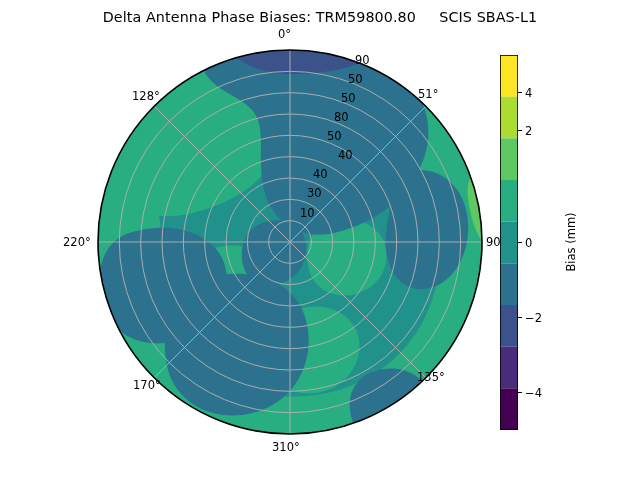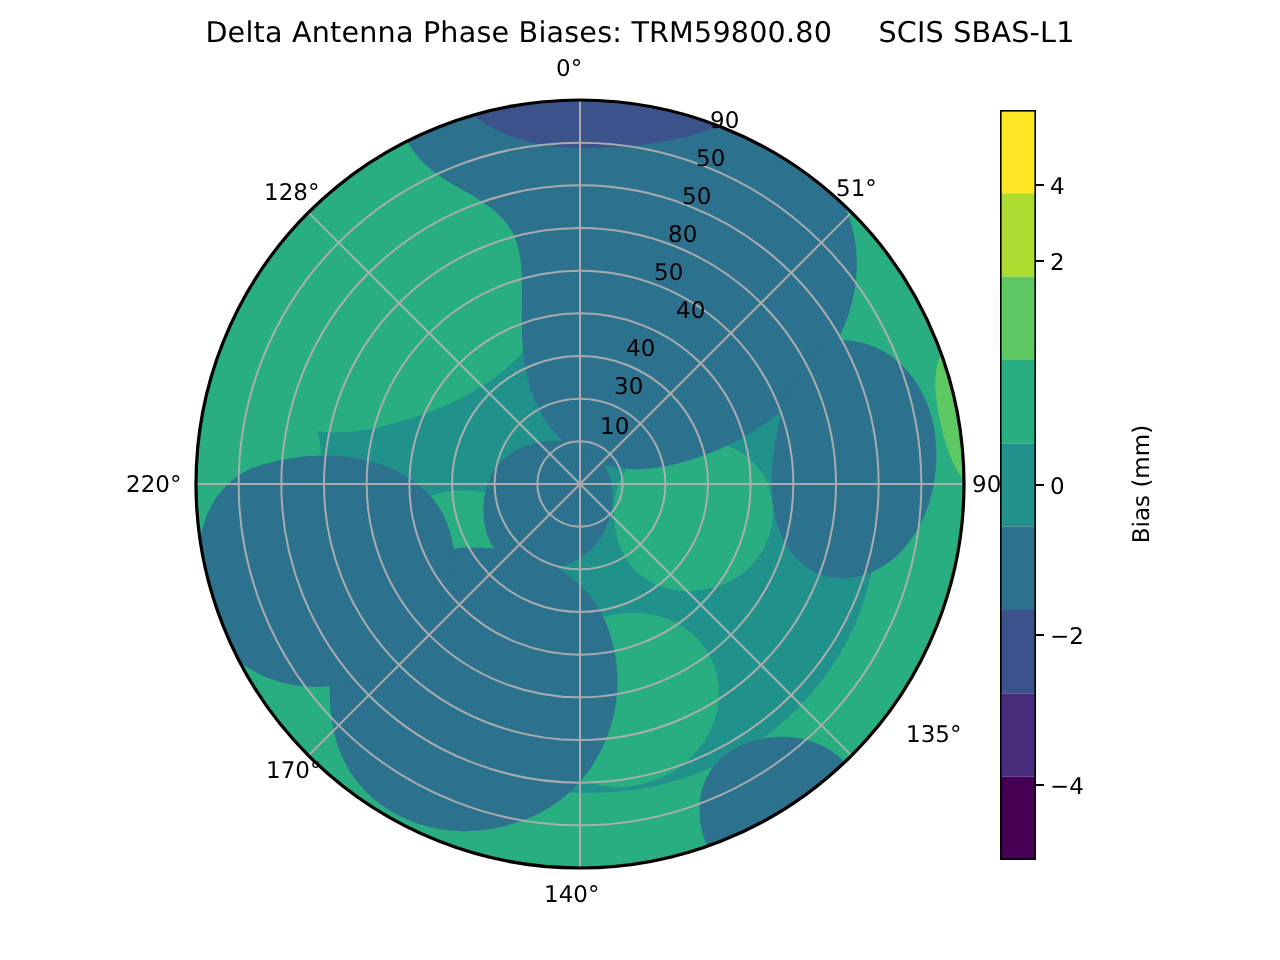--- a/index.html
+++ b/index.html
@@ -157,22 +157,22 @@
         <line x1="425.8" y1="106.2" x2="154.2" y2="377.8"></line>
       </g>
 
       <circle cx="290" cy="242" r="192" fill="none" stroke="#000000" stroke-width="1.6"></circle>
     </svg>
 
     
     <div class="ang-label" style="left:278px; top:27px;">0°</div>
     <div class="ang-label" style="left:418px; top:87px;">51°</div>
     <div class="ang-label" style="left:486px; top:235px;">90°</div>
-    <div class="ang-label" style="left:417px; top:360px;margin-left:36px;">135°</div>
-    <div class="ang-label" style="left:272px; top:440px;">140°</div>
+    <div class="ang-label" style="left:417px; top:370px;">135°</div>
+    <div class="ang-label" style="left:272px; top:440px;">310°</div>
     <div class="ang-label" style="left:133px; top:378px;">170°</div>
     <div class="ang-label" style="left:63px; top:235px;">220°</div>
     <div class="ang-label" style="left:132px; top:89px;">128°</div>
 
     
     <div class="rad-label" style="left:300px; top:206px;">10</div>
     <div class="rad-label" style="left:307px; top:186px;">30</div>
     <div class="rad-label" style="left:313px; top:167px;">40</div>
     <div class="rad-label" style="left:338px; top:148px;">40</div>
     <div class="rad-label" style="left:327px; top:129px;">50</div>

